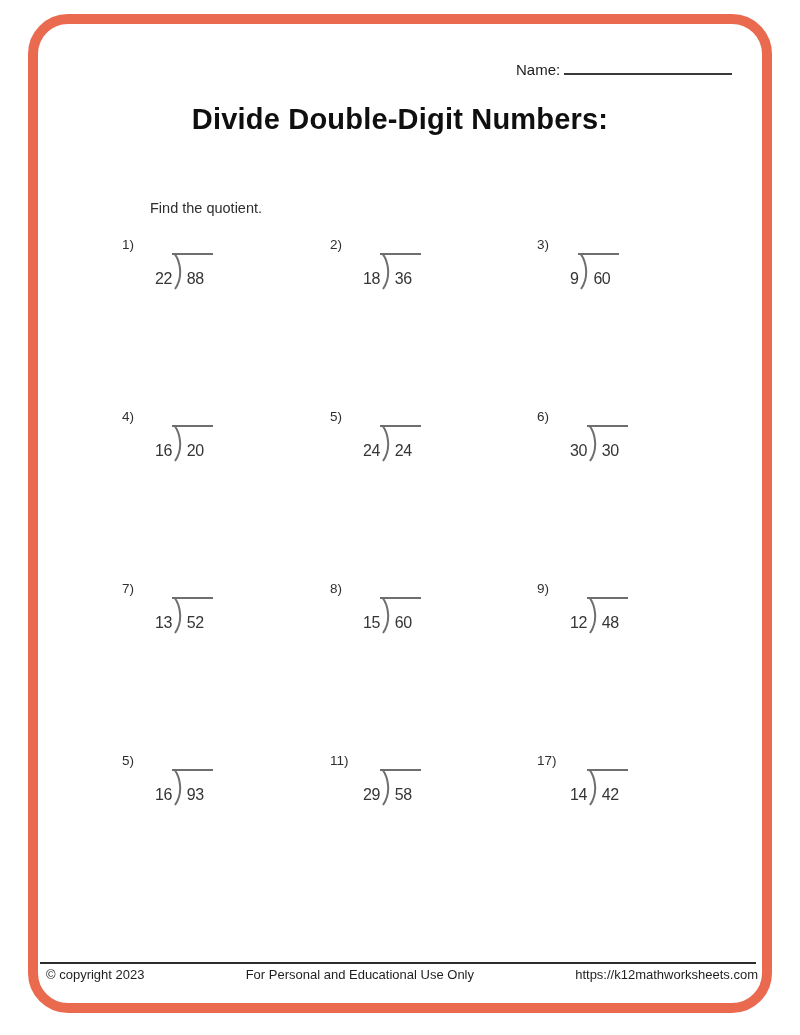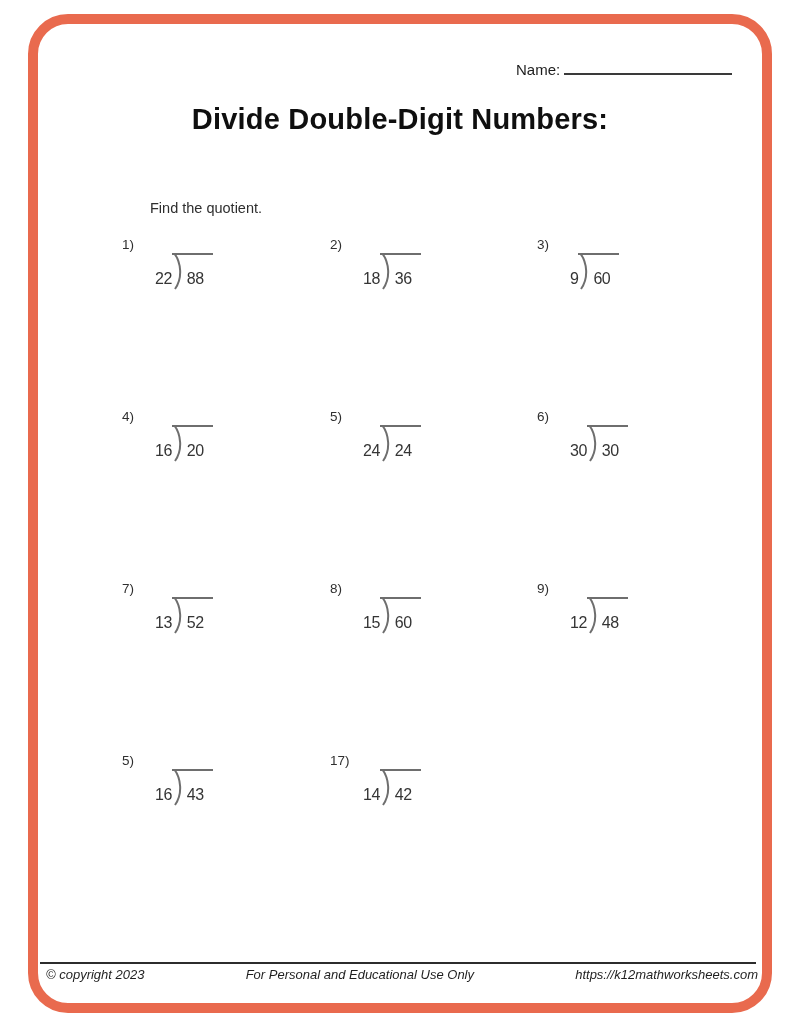--- a/index.html
+++ b/index.html
@@ -33,21 +33,21 @@
   .ldiv .divisor { padding-bottom:3px; letter-spacing:-0.5px; }
   .ldiv .overbar { display:inline-flex; align-items:flex-end;
                    border-top:2px solid #6e6e6e; padding-right:9px; height:37px; }
   .ldiv .paren-icon { display:block; flex:0 0 auto; }
   .ldiv .dividend { padding:0 0 3px 2px; letter-spacing:-0.5px; }
 
   
   .footer-line { position:absolute; top:962px; left:40px; width:716px; border-top:2px solid #2c2c2c; }
   .footer { position:absolute; top:967px; left:46px; width:712px;
             display:flex; justify-content:space-between; align-items:flex-start;
-            font-size:13px; color:#1f1f1f;font-style:italic; }
+            font-size:13px; color:#1f1f1f; }
   .footer .mid { text-align:left; }
 </style>
 </head>
 <body>
 
 <div class="canvas">
   <div class="frame"></div>
 
   <div class="name-block">
     <span>Name:</span><span class="blank"></span>
@@ -179,25 +179,37 @@
     </div>
 
     <div class="cell">
       <div class="pnum">5)</div>
       <span class="ldiv">
         <span class="divisor">16</span>
         <span class="overbar">
           <svg class="paren-icon" width="13" height="37" viewBox="0 0 13 37">
               <path d="M2 0 C 9 9, 11 25, 3 36" fill="none" stroke="#6e6e6e" stroke-width="2"></path>
             </svg>
-          <span class="dividend">43</span>
-        </span>
-      </span>
-    </div>
-
+          <span class="dividend">93</span>
+        </span>
+      </span>
+    </div>
+
+    <div class="cell">
+      <div class="pnum">11)</div>
+      <span class="ldiv">
+        <span class="divisor">29</span>
+        <span class="overbar">
+          <svg class="paren-icon" width="13" height="37" viewBox="0 0 13 37">
+              <path d="M2 0 C 9 9, 11 25, 3 36" fill="none" stroke="#6e6e6e" stroke-width="2"></path>
+            </svg>
+          <span class="dividend">58</span>
+        </span>
+      </span>
+    </div>
 
     <div class="cell">
       <div class="pnum">17)</div>
       <span class="ldiv">
         <span class="divisor">14</span>
         <span class="overbar">
           <svg class="paren-icon" width="13" height="37" viewBox="0 0 13 37">
               <path d="M2 0 C 9 9, 11 25, 3 36" fill="none" stroke="#6e6e6e" stroke-width="2"></path>
             </svg>
           <span class="dividend">42</span>

